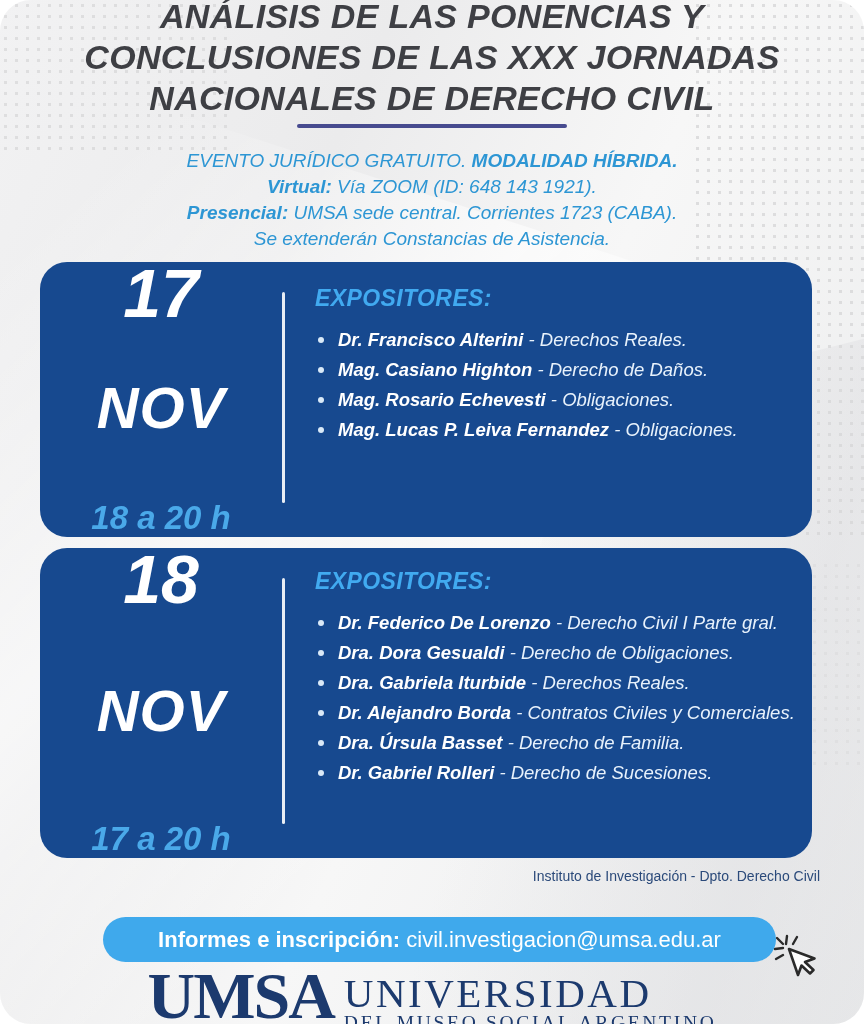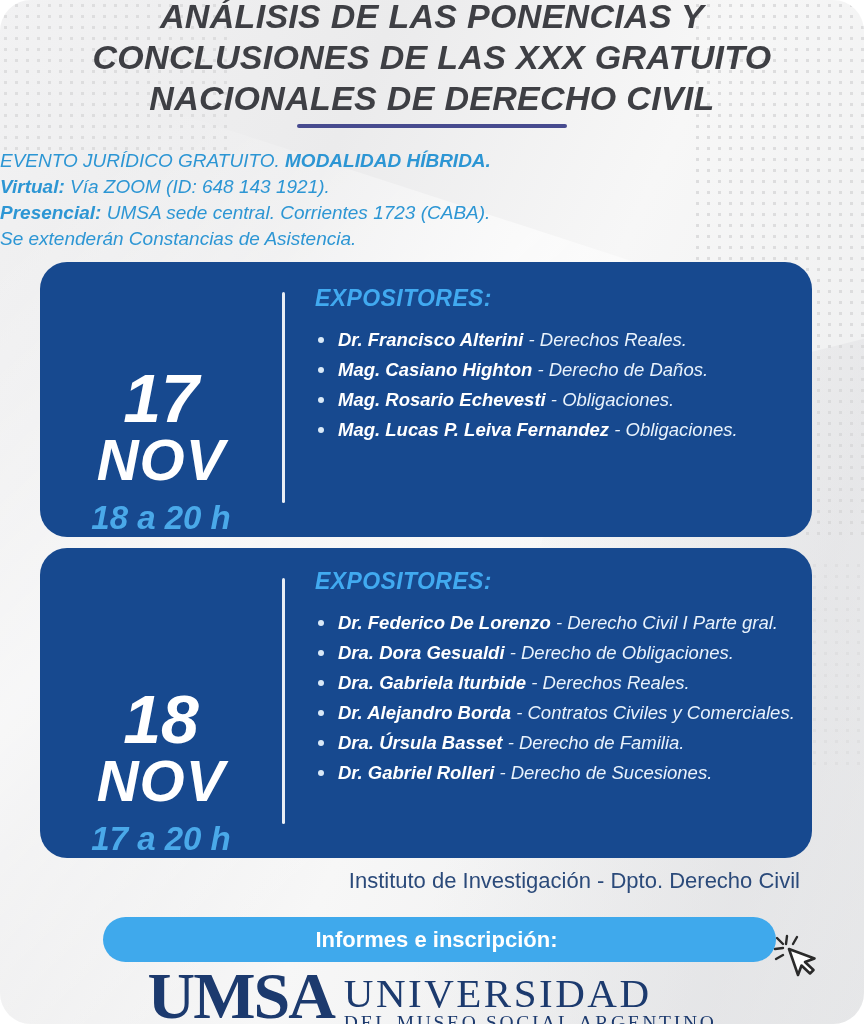--- a/index.html
+++ b/index.html
@@ -26,53 +26,53 @@
   .dots-tr { right:0; top:0; width:172px; height:540px; opacity:.8; }
   .dots-r2 { right:0; top:560px; width:110px; height:210px; opacity:.45; }
 
   
   .title { position:absolute; top:-4px; left:0; width:100%; text-align:center;
            color:#3e3f44; font-weight:bold; font-style:italic;
            font-size:34px; line-height:41px; letter-spacing:.3px; }
   .title-rule { position:absolute; top:124px; left:297px; width:270px; height:4px;
                 background:#474b8f; border-radius:2px; }
 
-  .eventinfo { position:absolute; top:148px; left:0; width:100%; 
+  .eventinfo { position:absolute; top:148px; left:0; width:100%; text-align:center;
                color:#2d96d4; font-style:italic; font-size:19px; line-height:26px; }
   .eventinfo b { font-weight:bold; }
 
   
   .card { position:absolute; left:40px; width:772px; background:#17498f;
           border-radius:27px; display:flex; color:#fff; font-style:italic; }
   .card-1 { top:262px; height:275px; }
   .card-2 { top:548px; height:310px; }
 
   .datecol { width:242px; flex:0 0 242px; display:flex; flex-direction:column;
-             align-items:center; justify-content:flex-end; gap:2px; }
+             align-items:center; justify-content:space-between; gap:2px; }
   .day   { font-size:68px; font-weight:bold; line-height:62px; font-style:italic; }
   .month { font-size:58px; font-weight:bold; line-height:58px; font-style:italic; letter-spacing:1px; }
   .time  { font-size:33px; font-weight:600; color:#4aa9e9; margin-top:8px; }
 
   .vrule { width:3px; background:rgba(255,255,255,.9); border-radius:2px;
            margin:30px 0 34px 0; flex:0 0 3px; }
 
   .speakcol { flex:1; padding:23px 6px 16px 30px; }
   .card-2 .speakcol { padding-top:20px; }
   .expos { color:#41aaf0; font-weight:bold; font-style:italic; font-size:23px;
            letter-spacing:.4px; margin-bottom:13px; }
   .speakers { list-style:none; font-size:18.5px; line-height:30px; }
   .speakers li { position:relative; padding-left:23px; }
   .speakers .blt { position:absolute; left:3px; top:12px; width:6px; height:6px;
                    border-radius:50%; background:#d9e9f8; }
   .speakers .nm { font-weight:bold; color:#ffffff; }
   .speakers .tp { color:#e8f2fc; }
 
   
-  .institute { position:absolute; top:868px; right:64px; color:#2b4a7a;
-               font-size:22px; font-weight:500; }
+  .institute { position:absolute; top:868px; right:44px; color:#2b4a7a;
+               font-size:14px; font-weight:500; }
 
   .pill { position:absolute; top:917px; left:103px; width:673px; height:45px;
           background:#3fa9ec; border-radius:23px; display:flex; align-items:center;
           justify-content:center; color:#fff; font-size:22px; white-space:pre; }
   .pill b { font-weight:bold; }
 
   .cursor { position:absolute; top:933px; left:772px; width:46px; height:52px; }
 
   .logo { position:absolute; top:966px; left:0; width:100%; display:flex;
           justify-content:center; align-items:flex-start; color:#1c3a6e;
@@ -88,21 +88,21 @@
 <div class="page">
 
   <div class="streak streak-1"></div>
   <div class="streak streak-2"></div>
   <div class="dots dots-tl"></div>
   <div class="dots dots-tr"></div>
   <div class="dots dots-r2"></div>
 
   <div class="title">
     <div>ANÁLISIS DE LAS PONENCIAS Y</div>
-    <div>CONCLUSIONES DE LAS XXX GRATUITO</div>
+    <div>CONCLUSIONES DE LAS XXX JORNADAS</div>
     <div>NACIONALES DE DERECHO CIVIL</div>
   </div>
   <div class="title-rule"></div>
 
   <div class="eventinfo">
     <div><span>EVENTO JURÍDICO GRATUITO. </span><b>MODALIDAD HÍBRIDA.</b></div>
     <div><b>Virtual:</b><span> Vía ZOOM (ID: 648 143 1921).</span></div>
     <div><b>Presencial:</b><span> UMSA sede central. Corrientes 1723 (CABA).</span></div>
     <div>Se extenderán Constancias de Asistencia.</div>
   </div>
@@ -141,21 +141,21 @@
           <li><span class="blt"></span><span class="nm">Dr. Alejandro Borda</span><span class="tp"> - Contratos Civiles y Comerciales.</span></li>
           <li><span class="blt"></span><span class="nm">Dra. Úrsula Basset</span><span class="tp"> - Derecho de Familia.</span></li>
           <li><span class="blt"></span><span class="nm">Dr. Gabriel Rolleri</span><span class="tp"> - Derecho de Sucesiones.</span></li>
         </ul>
     </div>
   </div>
 
   <div class="institute">Instituto de Investigación - Dpto. Derecho Civil</div>
 
   <div class="pill">
-    <b>Informes e inscripción: </b>
+    <b>Informes e inscripción: </b><span>civil.investigacion@umsa.edu.ar</span>
   </div>
 
   <svg class="cursor" viewBox="0 0 46 52">
     <g stroke="#2a2a2a" stroke-width="2.4" stroke-linecap="round" fill="none">
       <line x1="15" y1="3" x2="14" y2="11"></line>
       <line x1="3" y1="16" x2="11" y2="15"></line>
       <line x1="5" y1="5" x2="11" y2="11"></line>
       <line x1="25" y1="4" x2="21" y2="11"></line>
       <line x1="4" y1="26" x2="11" y2="22"></line>
     </g>

